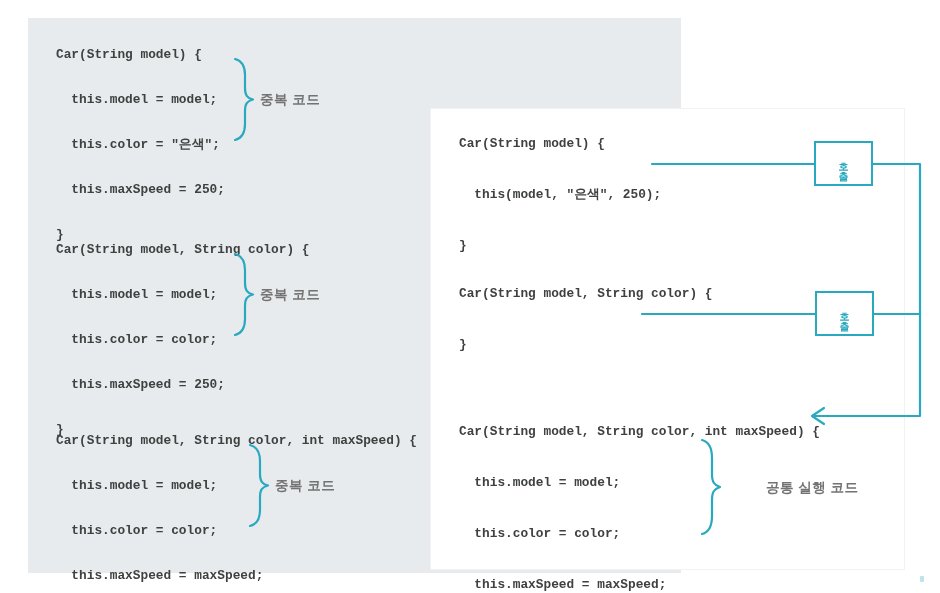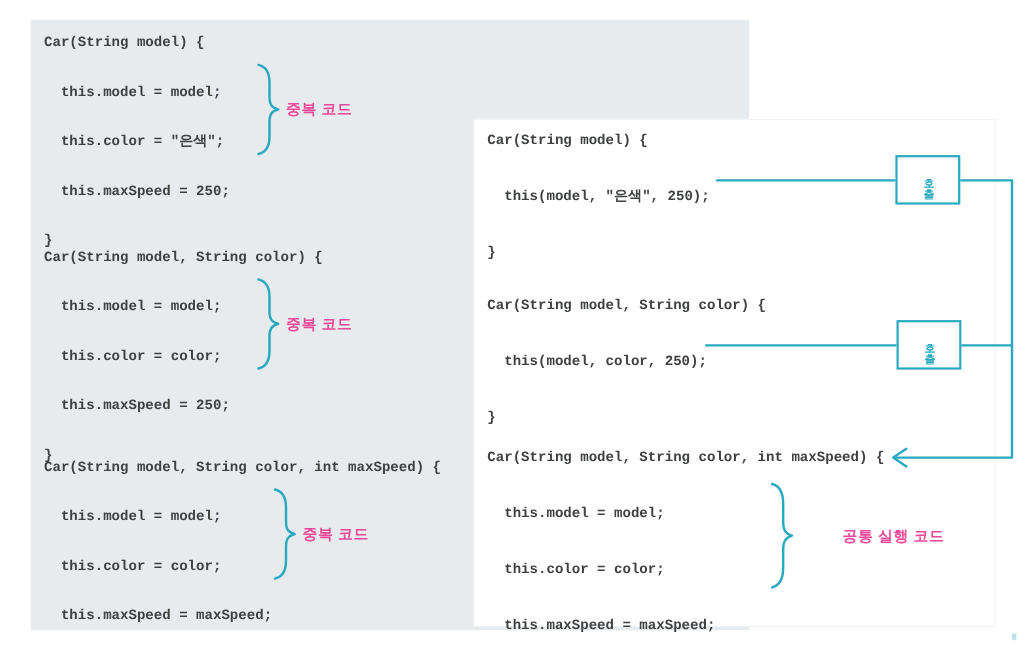--- a/index.html
+++ b/index.html
@@ -16,33 +16,33 @@
     background:#e8ebed;
   }
   #right-panel{
     left:430px;top:108px;width:475px;height:462px;
     background:#ffffff;
     border:1px solid #f0f2f3;
     box-sizing:border-box;
   }
   .code{
     position:absolute;
-    margin:0;
+    margin:16px;
     font-family:"Liberation Mono","DejaVu Sans Mono",monospace;
     font-weight:bold;
     font-size:12.8px;
     color:#3f4040;
     white-space:pre;
   }
   .code .ln{white-space:pre;}
   .lh30 .ln{line-height:30px;height:30px;}
   .lh36 .ln{line-height:36px;height:36px;}
   .annot{
     position:absolute;
-    color:#ec4899;
+    color:#737373;
     font-weight:bold;
     font-size:13.5px;
     letter-spacing:0.5px;
     white-space:nowrap;
     font-family:"Liberation Sans",sans-serif;
   }
   svg.overlay{
     position:absolute;left:0;top:0;
     pointer-events:none;
   }
@@ -96,21 +96,20 @@
 <div class="ln">  this.maxSpeed = maxSpeed;</div>
 <div class="ln">}</div>
 </pre>
 
   <pre class="code lh36" style="left:443px;top:110px;"><div class="ln">Car(String model) {</div>
 <div class="ln">  this(model, "은색", 250);</div>
 <div class="ln">}</div>
 </pre>
 
   <pre class="code lh36" style="left:443px;top:260px;"><div class="ln">Car(String model, String color) {</div>
-<div class="ln">  this(model, color, 250);</div>
 <div class="ln">}</div>
 </pre>
 
   <pre class="code lh36" style="left:443px;top:398px;"><div class="ln">Car(String model, String color, int maxSpeed) {</div>
 <div class="ln">  this.model = model;</div>
 <div class="ln">  this.color = color;</div>
 <div class="ln">  this.maxSpeed = maxSpeed;</div>
 
 </pre>
 

